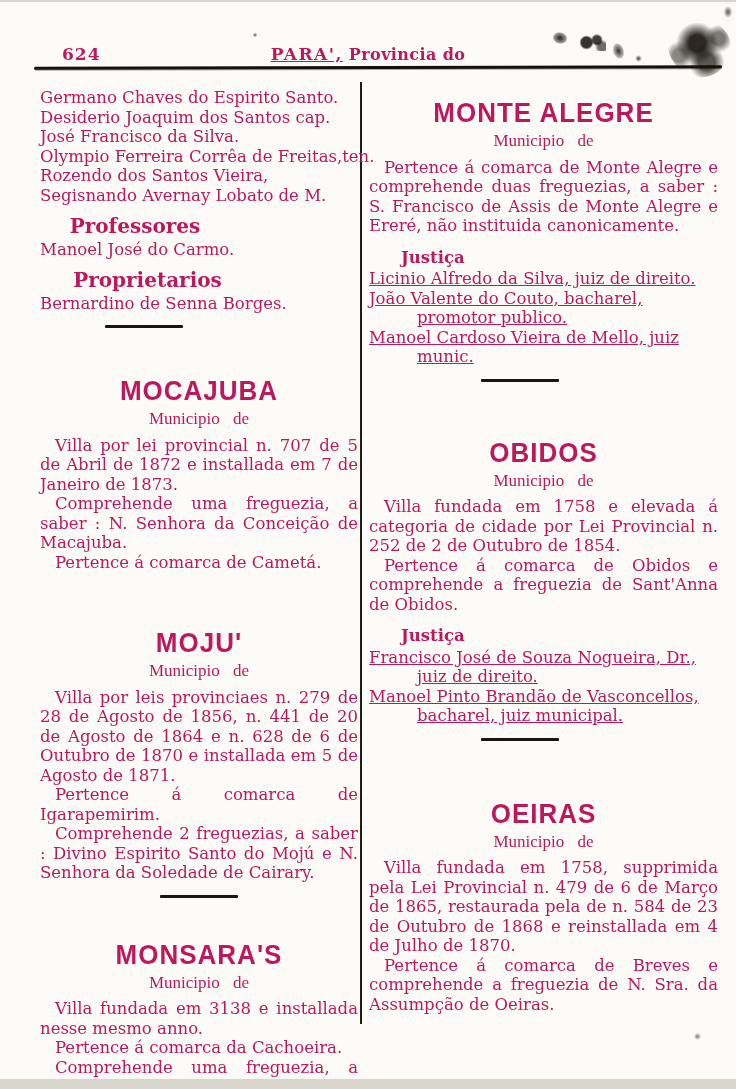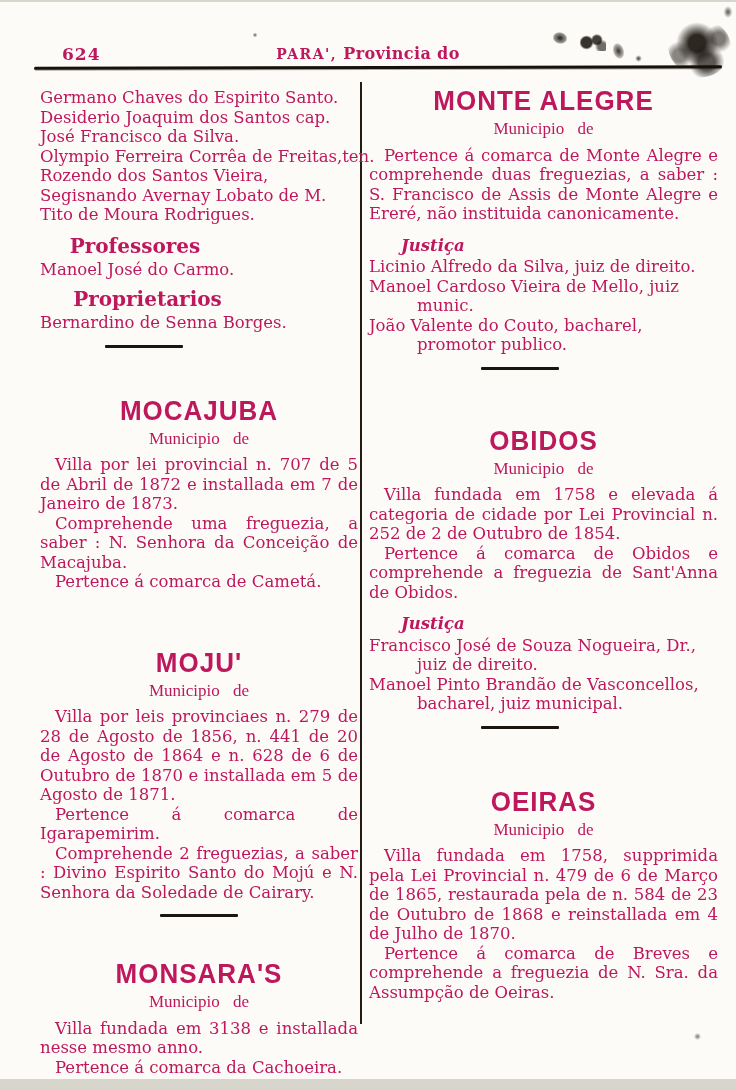--- a/index.html
+++ b/index.html
@@ -11,38 +11,38 @@
 
   
   .page-number {
     position:absolute; left:62px; top:42px;
     font-size:17px; font-weight:bold; letter-spacing:1px;
   }
   .running-title {
     position:absolute; left:0; top:42px; width:736px; text-align:center;
     font-size:16px; font-weight:bold; white-space:nowrap;
   }
-  .running-title .t-main { font-size:14px; letter-spacing:1.5px; }
+  .running-title .t-main { font-size:17px; letter-spacing:1.5px;text-decoration:underline; }
   .running-title .t-rest { letter-spacing:.4px;text-align:right; }
   .header-rule {
     position:absolute; left:34px; top:64px; width:688px; height:3px;
     background:#17110b; transform:rotate(-.12deg); border-radius:2px;
     box-shadow:0 1px 0 rgba(23,17,11,.35);
   }
 
   
   .col-divider {
     position:absolute; left:360px; top:80px; width:2px; height:942px;
     background:#241c13;
   }
 
   
   .col { position:absolute; font-size:16.5px; line-height:19.5px; }
   .col-left  { left:40px;  top:86px; width:318px; }
-  .col-right { left:369px; top:84px; width:349px; }
+  .col-right { left:369px; top:96px; width:349px; }
 
   .line { white-space:nowrap; }
 
   .people-heading {
     font-family:"DejaVu Serif","Liberation Serif",serif;
     font-size:20px; font-weight:bold; line-height:22px;
     margin:10px 0 3px 0; width:190px; text-align:center;
   }
   .people-heading.prop { margin-top:9px; width:215px; }
 
@@ -50,24 +50,24 @@
     font-family:"Liberation Sans","DejaVu Sans",sans-serif;
     font-size:26px; line-height:28px; font-weight:bold;
     letter-spacing:1px; text-align:center; margin:0 0 5px 0;
     transform:scaleY(1.06);
   }
   .muni-subtitle { text-align:center; word-spacing:9px; margin:0 0 7px 0; font-size:17px;font-family:Liberation Serif, serif; }
 
   .p { margin:0; text-align:justify; text-indent:15px; }
 
   .justica-heading {
-    font-weight:bold; font-style:italic; font-size:16.5px;
+    font-weight:bold; font-size:16.5px;
     margin:12px 0 2px 32px;
   }
-  .entry { margin:0; padding-left:48px; text-indent:-48px; text-align:left; }
+  .entry { margin:0; padding-left:48px; text-indent:-48px; text-align:left;text-decoration:underline; }
 
   .rule {
     height:3px; width:78px; background:#1b1510; border-radius:1px;
     margin:12px auto 0 auto;
   }
   .rule.shift-left-big { transform:translateX(-55px); }
   .rule.shift-left { transform:translateX(-24px); }
 
   .art-mocajuba { margin-top:48px; }
   .art-moju { margin-top:56px; }
@@ -127,21 +127,20 @@
 
   <section class="col col-left">
 
     <div>
       <div class="line">Germano Chaves do Espirito Santo.</div>
       <div class="line">Desiderio Joaquim dos Santos cap.</div>
       <div class="line">José Francisco da Silva.</div>
       <div class="line">Olympio Ferreira Corrêa de Freitas,ten.</div>
       <div class="line">Rozendo dos Santos Vieira,</div>
       <div class="line">Segisnando Avernay Lobato de M.</div>
-      <div class="line">Tito de Moura Rodrigues.</div>
     </div>
 
     <div class="people-heading">Professores</div>
     <div class="line">Manoel José do Carmo.</div>
 
     <div class="people-heading prop">Proprietarios</div>
     <div class="line">Bernardino de Senna Borges.</div>
 
     <div class="rule shift-left-big"></div>
 
@@ -174,22 +173,22 @@
   </section>
 
   <section class="col col-right">
 
     <article>
       <h2 class="muni-title">MONTE ALEGRE</h2>
       <div class="muni-subtitle">Municipio de</div>
       <p class="p">Pertence á comarca de Monte Alegre e comprehende duas freguezias, a saber : S. Francisco de Assis de Monte Alegre e Ereré, não instituida canonicamente.</p>
       <div class="justica-heading">Justiça</div>
       <p class="entry">Licinio Alfredo da Silva, juiz de direito.</p>
+      <p class="entry">João Valente do Couto, bacharel, promotor publico.</p>
       <p class="entry">Manoel Cardoso Vieira de Mello, juiz munic.</p>
-      <p class="entry">João Valente do Couto, bacharel, promotor publico.</p>
       <div class="rule shift-left"></div>
     </article>
 
     <article class="art-obidos">
       <h2 class="muni-title">OBIDOS</h2>
       <div class="muni-subtitle">Municipio de</div>
       <p class="p">Villa fundada em 1758 e elevada á categoria de cidade por Lei Provincial n. 252 de 2 de Outubro de 1854.</p>
       <p class="p">Pertence á comarca de Obidos e comprehende a freguezia de Sant'Anna de Obidos.</p>
       <div class="justica-heading">Justiça</div>
       <p class="entry">Francisco José de Souza Nogueira, Dr., juiz de direito.</p>

